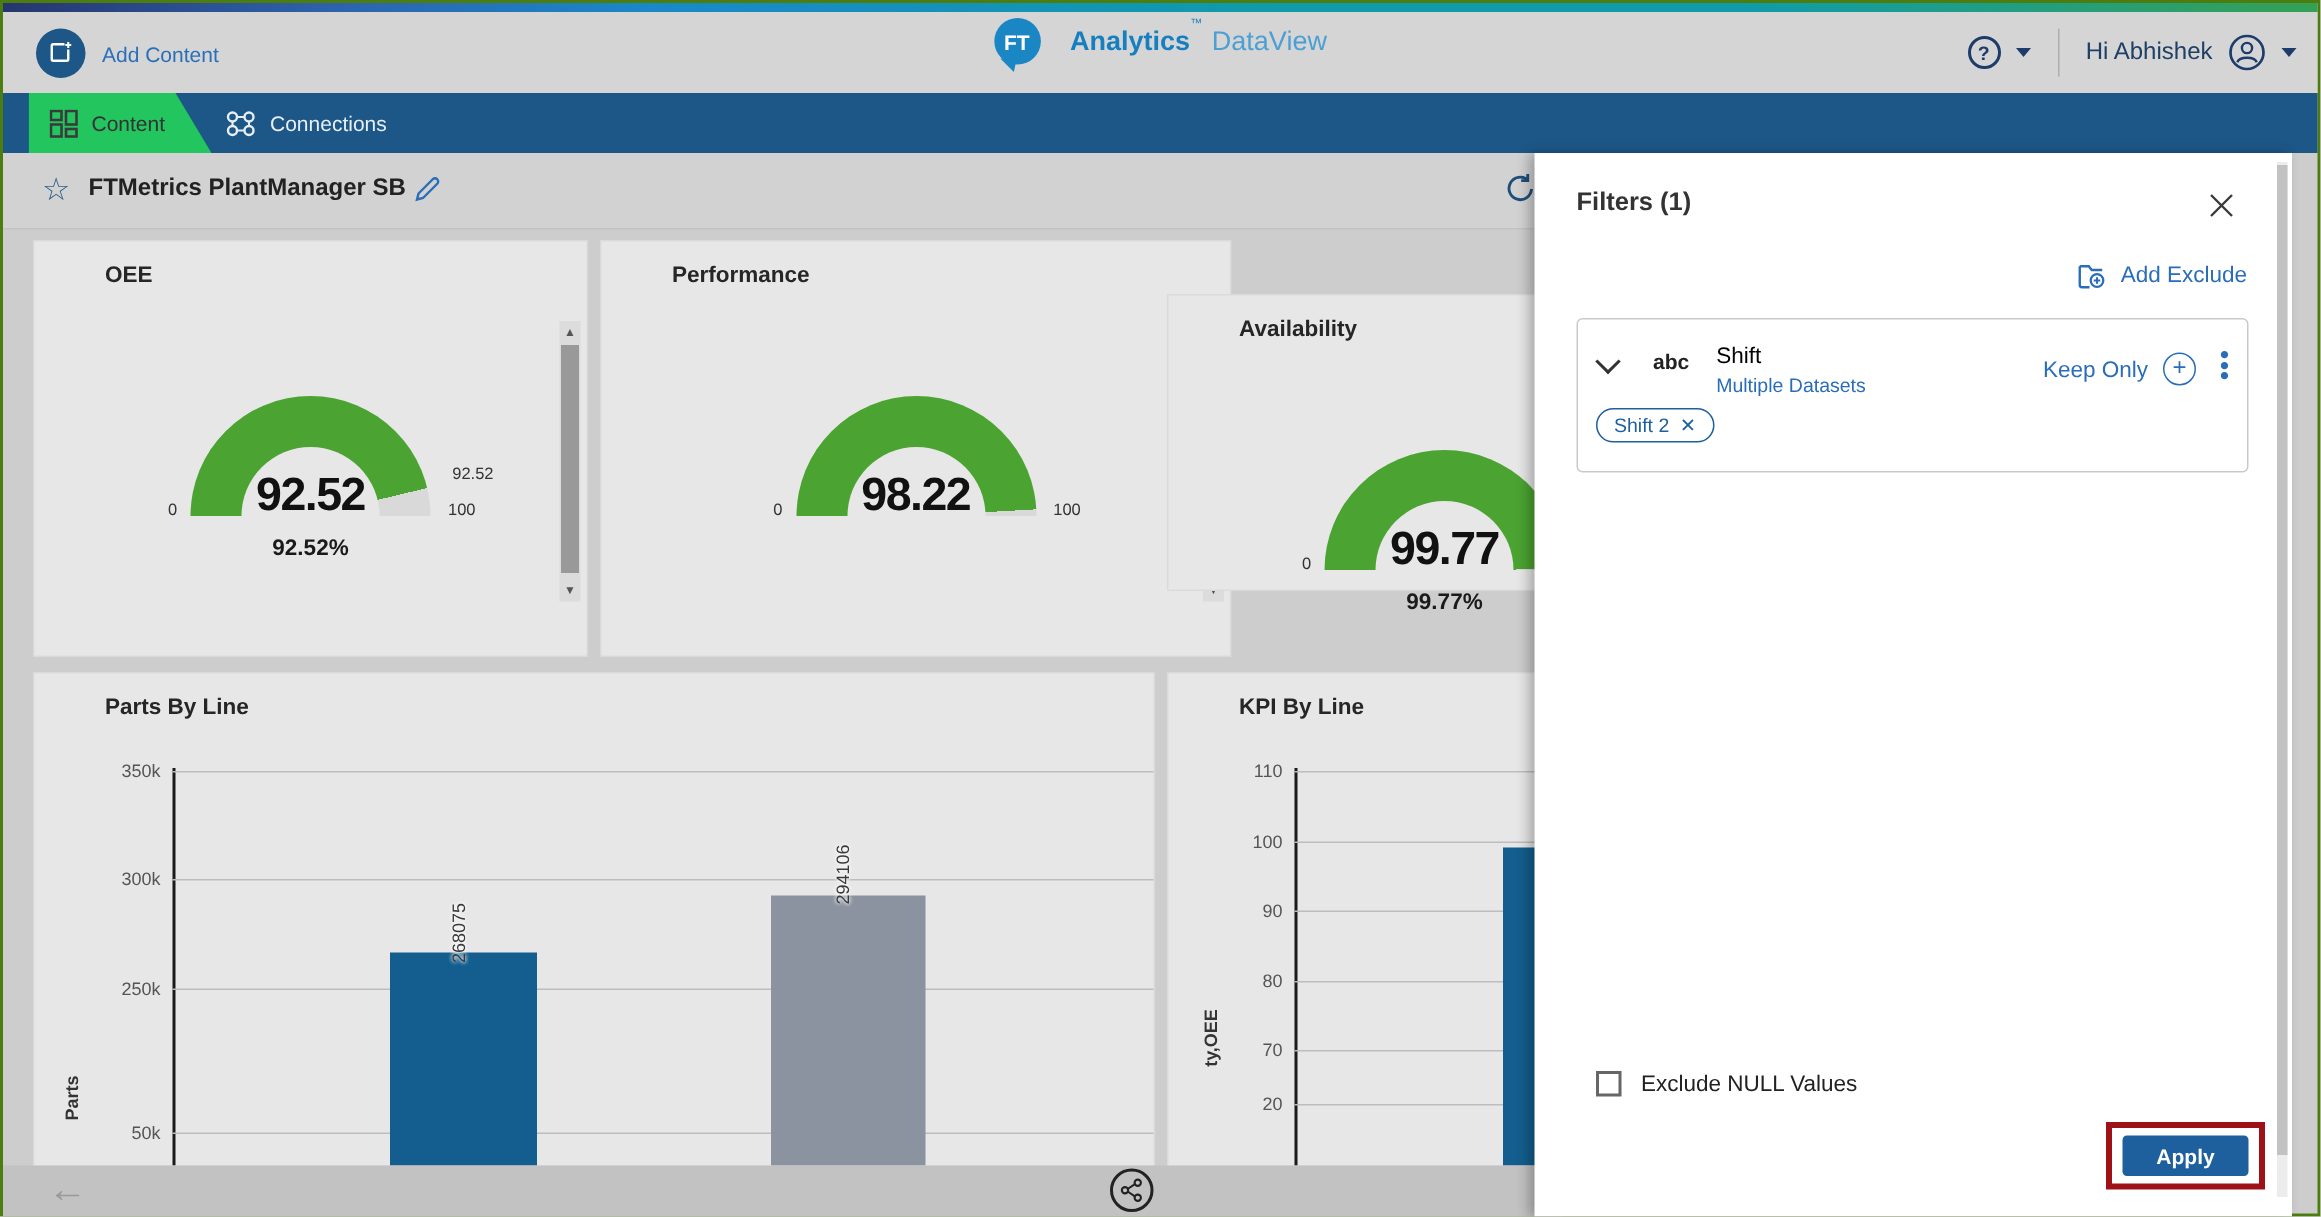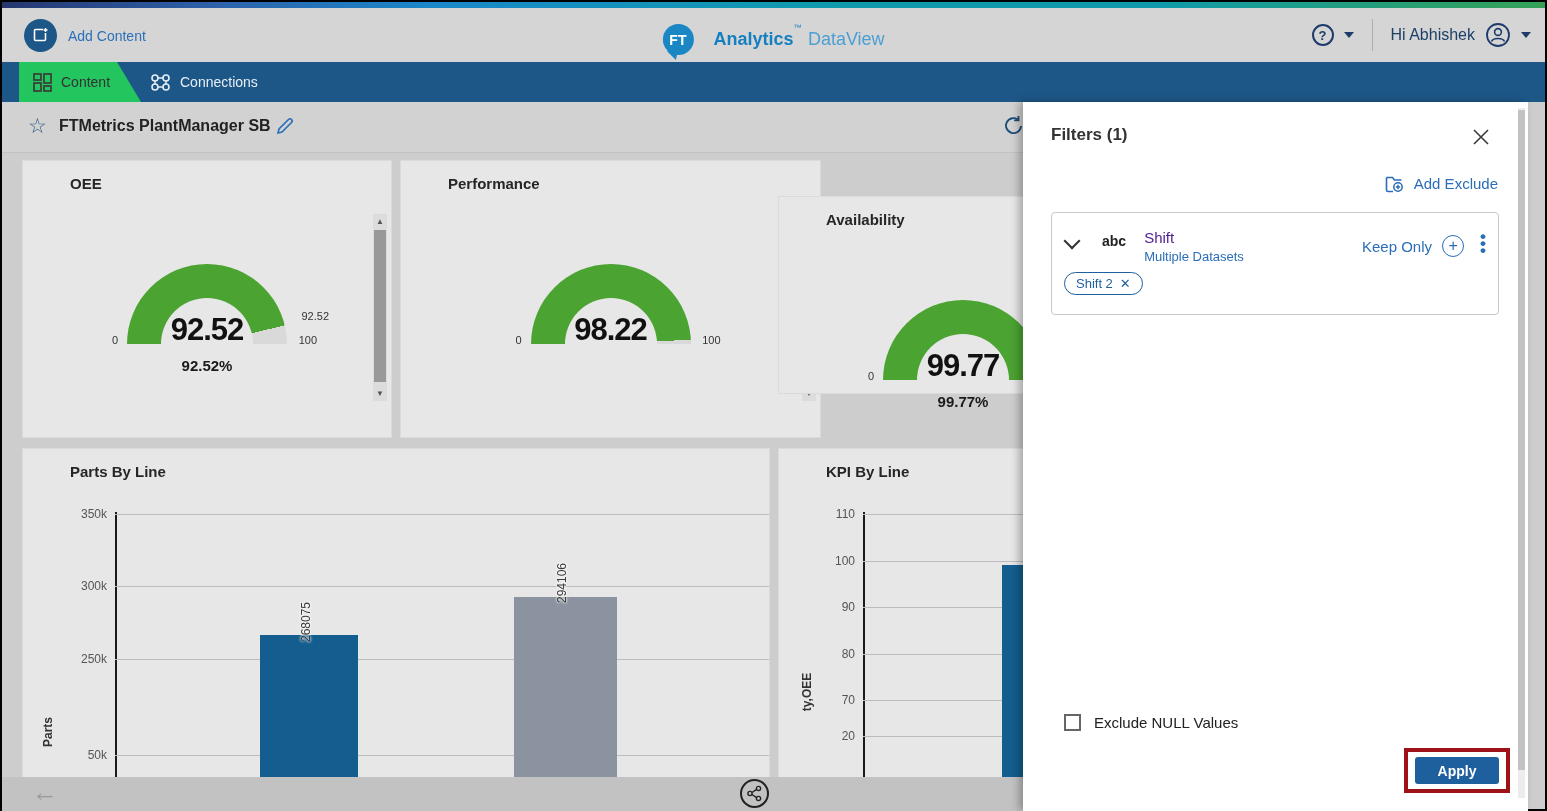--- a/index.html
+++ b/index.html
@@ -1,27 +1,27 @@
 <!DOCTYPE html>
 <html><head>
 <meta charset="utf-8">
 <style>
   * { margin:0; padding:0; box-sizing:border-box; }
   html,body { width:1547px; height:811px; }
   body { font-family:"Liberation Sans", sans-serif; background:#cdcdcd; position:relative; overflow:hidden; }
-  #window { position:absolute; inset:0; border:2px solid #000000;text-decoration:underline; }
+  #window { position:absolute; inset:0; border:2px solid #4d7c0f;text-decoration:underline; }
 
   
   #gradient-strip { position:absolute; left:0; top:0; width:100%; height:6px;
     background:linear-gradient(to right,#26366f 0%,#2d62ab 14%,#1a88c9 28%,#0f9baa 55%,#0f9baa 75%,#35a156 100%); }
   #header { position:absolute; left:0; top:6px; width:100%; height:54px; background:#d5d5d5; }
   .add-content { position:absolute; left:22px; top:11px; display:flex; align-items:center; gap:11px; cursor:pointer; }
   .add-content .circ { width:33px; height:33px; border-radius:50%; background:#1d5787; display:flex; align-items:center; justify-content:center; }
   .add-content .lbl { color:#2a70b8; font-size:14px; }
-  #logo { position:absolute; left:50%; top:16px; transform:translateX(-50%); display:flex; align-items:center; gap:20px; }
+  #logo { position:absolute; left:50%; top:4px; transform:translateX(-50%); display:flex; align-items:center; gap:20px; }
   .logo-bubble { position:relative; width:31px; height:31px; border-radius:50%; background:#1b86c4; color:#fff; font-weight:bold; font-size:14px; display:flex; align-items:center; justify-content:center; }
   .logo-bubble::after { content:""; position:absolute; left:4px; bottom:-5px; width:0; height:0; border-left:9px solid transparent; border-right:2px solid transparent; border-top:9px solid #1b86c4; }
   .logo-analytics { color:#167fc0; font-weight:bold; font-size:18px; }
   .logo-tm { color:#167fc0; font-size:8px; vertical-align:top; position:relative; top:-6px; }
   .logo-dataview { color:#4c9fd3; font-size:18px; margin-left:2px; }
   #header-right { position:absolute; right:14px; top:0; height:54px; display:flex; align-items:center; gap:10px; }
   .icon-circle { width:22px; height:22px; border:2px solid #1d3b6b; border-radius:50%; color:#1d3b6b; font-size:13px; font-weight:bold; display:flex; align-items:center; justify-content:center; }
   .caret { width:0; height:0; border-left:5px solid transparent; border-right:5px solid transparent; border-top:6px solid #1d3b6b; }
   .vdivider { width:1px; height:32px; background:#aeaeae; margin:0 8px; }
   .greeting { color:#1e3f66; font-size:16px; }
@@ -84,21 +84,21 @@
   
   #filters-panel { position:absolute; left:1021px; top:100px; width:505px; height:709px; background:#ffffff; box-shadow:-4px 0 8px rgba(0,0,0,0.28); z-index:10; }
   .panel-title { position:absolute; left:28px; top:23px; font-size:17px; font-weight:600; color:#333; }
   .panel-close { position:absolute; left:448px; top:25px; width:20px; height:20px; cursor:pointer; }
   .add-filters { position:absolute; right:30px; top:72px; display:flex; align-items:center; gap:7px; color:#2a6db8; font-size:15px; cursor:pointer; }
   .filter-card { position:absolute; left:28px; top:110px; width:448px; height:103px; border:1px solid #c9c9c9; border-radius:4px; background:#fff; }
   .fc-row { position:absolute; left:14px; top:16px; right:12px; display:flex; align-items:flex-start; }
   .chev { width:12px; height:12px; border-left:2px solid #333; border-bottom:2px solid #333; transform:rotate(-45deg); margin-top:6px; cursor:pointer; }
   .abc { font-size:14px; font-weight:bold; color:#222; margin-left:24px; margin-top:4px; }
   .fc-name { margin-left:18px; }
-  .fc-name .nm { font-size:15px; color:#4c1d95; }
+  .fc-name .nm { font-size:15px; color:#000000; }
   .fc-name .ds { font-size:13px; color:#2a6db8; margin-top:3px; cursor:pointer; }
   .keep-only { margin-left:auto; display:flex; align-items:center; gap:10px; margin-top:6px; }
   .keep-only .ko { color:#2a6db8; font-size:15px; cursor:pointer; }
   .plus-circle { width:22px; height:22px; border:1.5px solid #2a6db8; border-radius:50%; color:#2a6db8; font-size:16px; line-height:19px; text-align:center; cursor:pointer; }
   .kebab { color:#2a6db8; font-size:17px; font-weight:bold; letter-spacing:0; margin-left:16px; margin-top:4px; cursor:pointer; line-height:7px; }
   .kebab span { display:block; height:7px; }
   .chip { position:absolute; left:12px; top:59px; border:1.5px solid #1e5f9e; border-radius:14px; padding:3px 11px; color:#1e5f9e; font-size:13px; display:flex; align-items:center; gap:7px; cursor:pointer; }
   .chip .x { font-size:13px; }
   .exclude-row { position:absolute; left:41px; top:612px; display:flex; align-items:center; gap:13px; }
   .checkbox { width:17px; height:17px; border:2px solid #666; background:#fff; cursor:pointer; }

